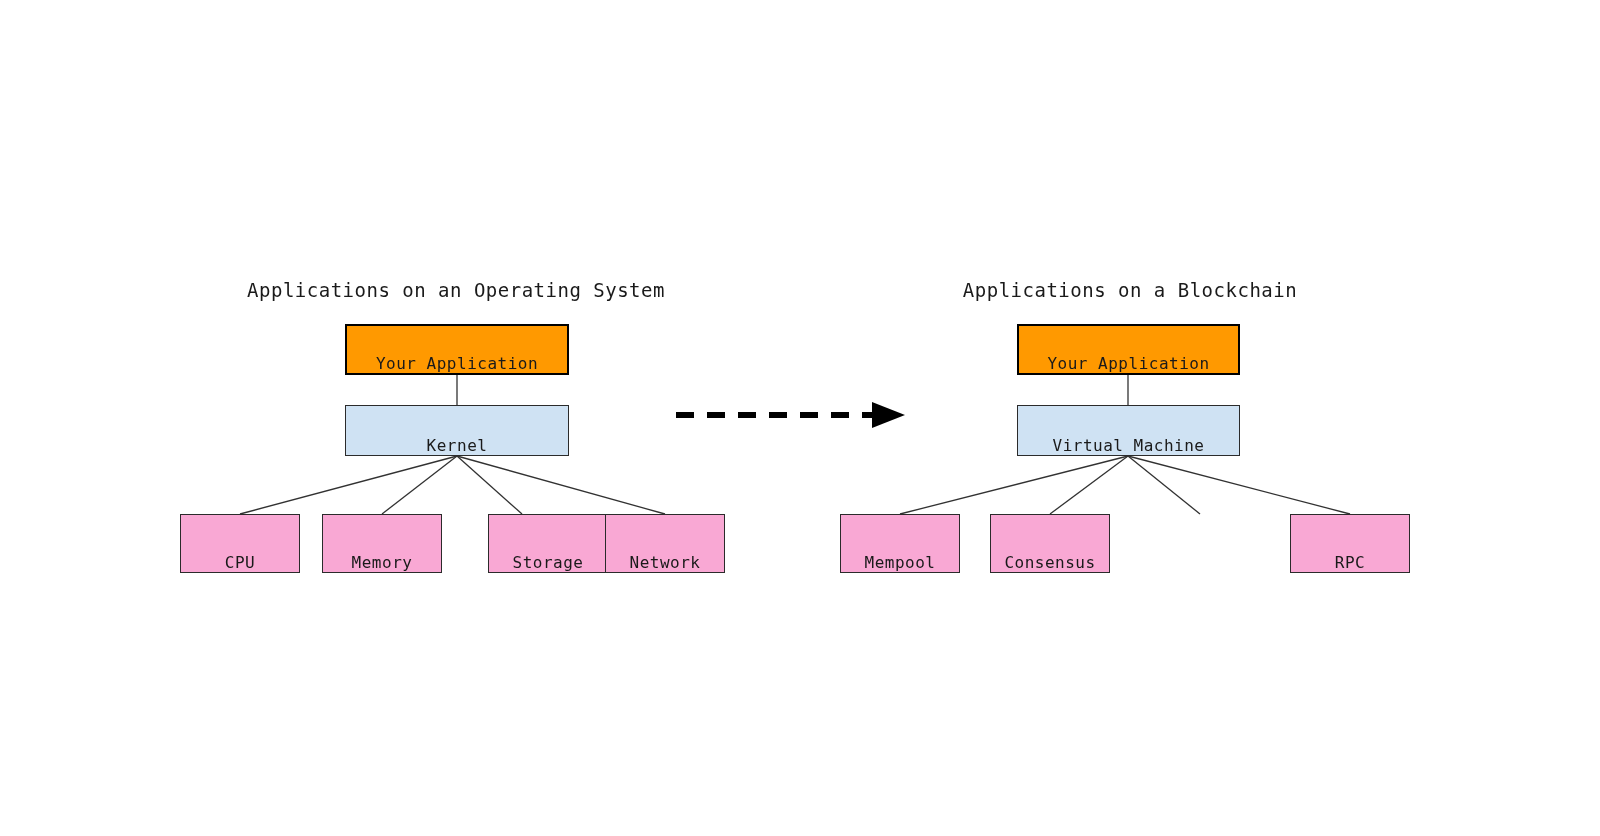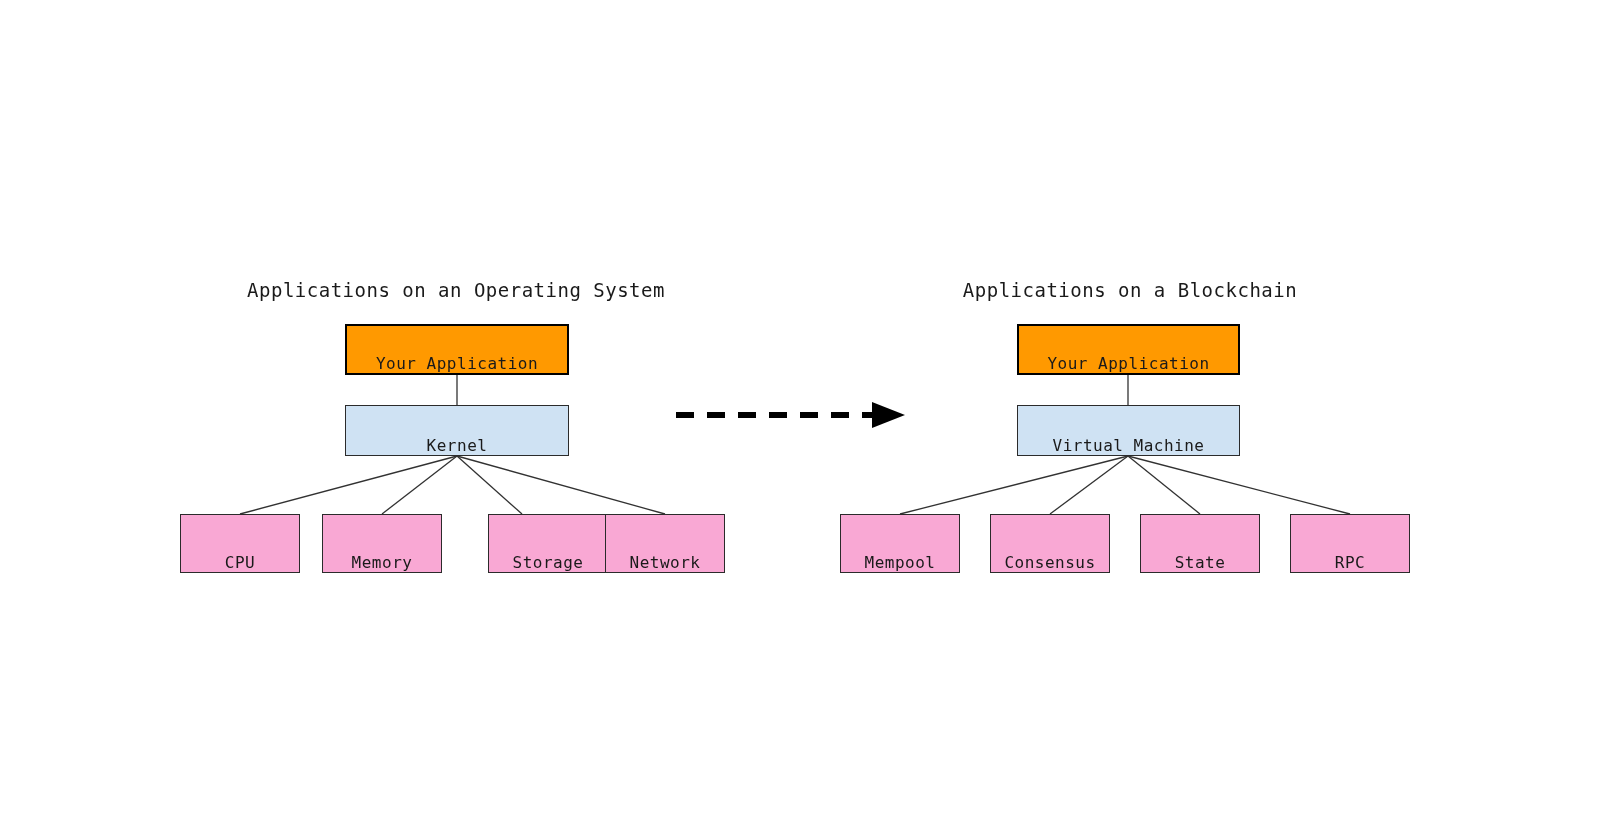--- a/index.html
+++ b/index.html
@@ -126,20 +126,17 @@
   <div class="box layer-box" style="left:1017px; width:223px;">
     <span>Virtual Machine</span>
   </div>
 
   <div class="box component-box" style="left:840px;">
     <span>Mempool</span>
   </div>
   <div class="box component-box" style="left:990px;">
     <span>Consensus</span>
   </div>
-  <div class="box component-box" style="left:1140px;">
-    <span>State</span>
-  </div>
   <div class="box component-box" style="left:1290px;">
     <span>RPC</span>
   </div>
 
 </div>
 
 </body></html>

